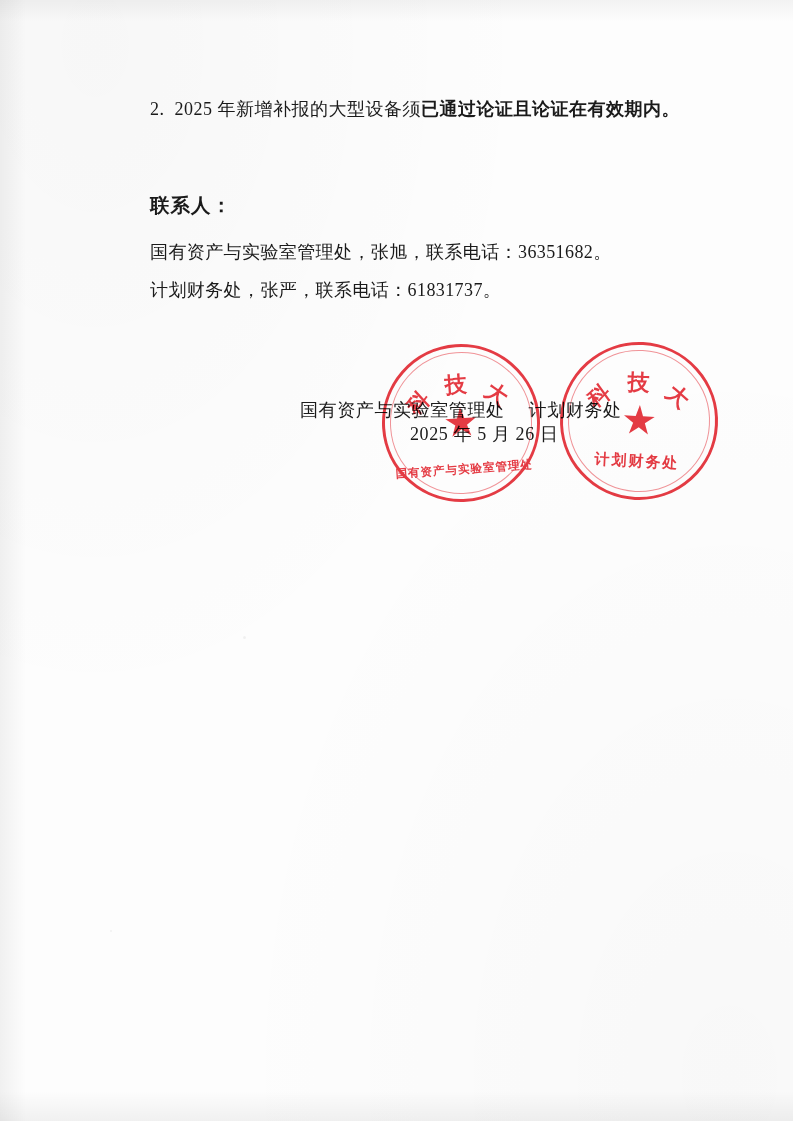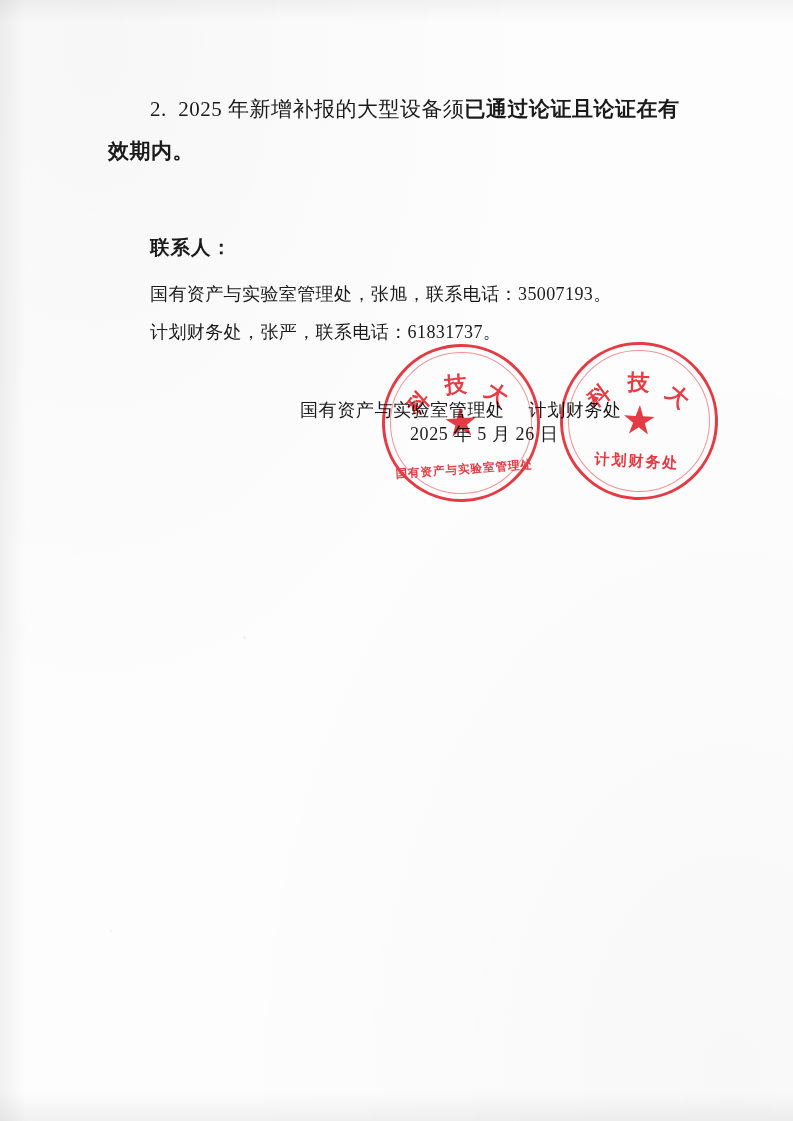--- a/index.html
+++ b/index.html
@@ -53,21 +53,21 @@
   }
 
   .content {
     position: absolute;
     left: 108px;
     top: 88px;
     width: 580px;
   }
 
   .para {
-    font-size: 21px;
+    font-size: 18px;
     line-height: 42px;
     letter-spacing: 0.5px;
     margin: 0;
   }
   .para .indent { display: inline-block; width: 42px; }
   .bold { font-weight: bold; }
 
   .contact-heading {
     font-size: 19.5px;
     font-weight: bold;
@@ -183,21 +183,21 @@
   <div class="smudge" style="left:110px; top:930px; width:2px; height:2px;"></div>
 
   <div class="content">
 
     <p class="para">
       <span class="indent"></span><span>2.</span>&nbsp;&nbsp;<span>2025 年新增补报的大型设备须</span><span class="bold">已通过论证且论证</span><span class="bold">在有效期内</span><span class="bold">。</span>
     </p>
 
     <p class="contact-heading">联系人：</p>
 
-    <p class="contact-line first">国有资产与实验室管理处，张旭，联系电话：35007193。</p>
+    <p class="contact-line first">国有资产与实验室管理处，张旭，联系电话：36351682。</p>
     <p class="contact-line">计划财务处，张严，联系电话：61831737。</p>
 
   </div>
 
   <div class="sign-block">
     <div class="sign-depts">
       <span>国有资产与实验室管理处</span>
       <span>计划财务处</span>
     </div>
     <div class="sign-date">2025 年 5 月 26 日</div>

